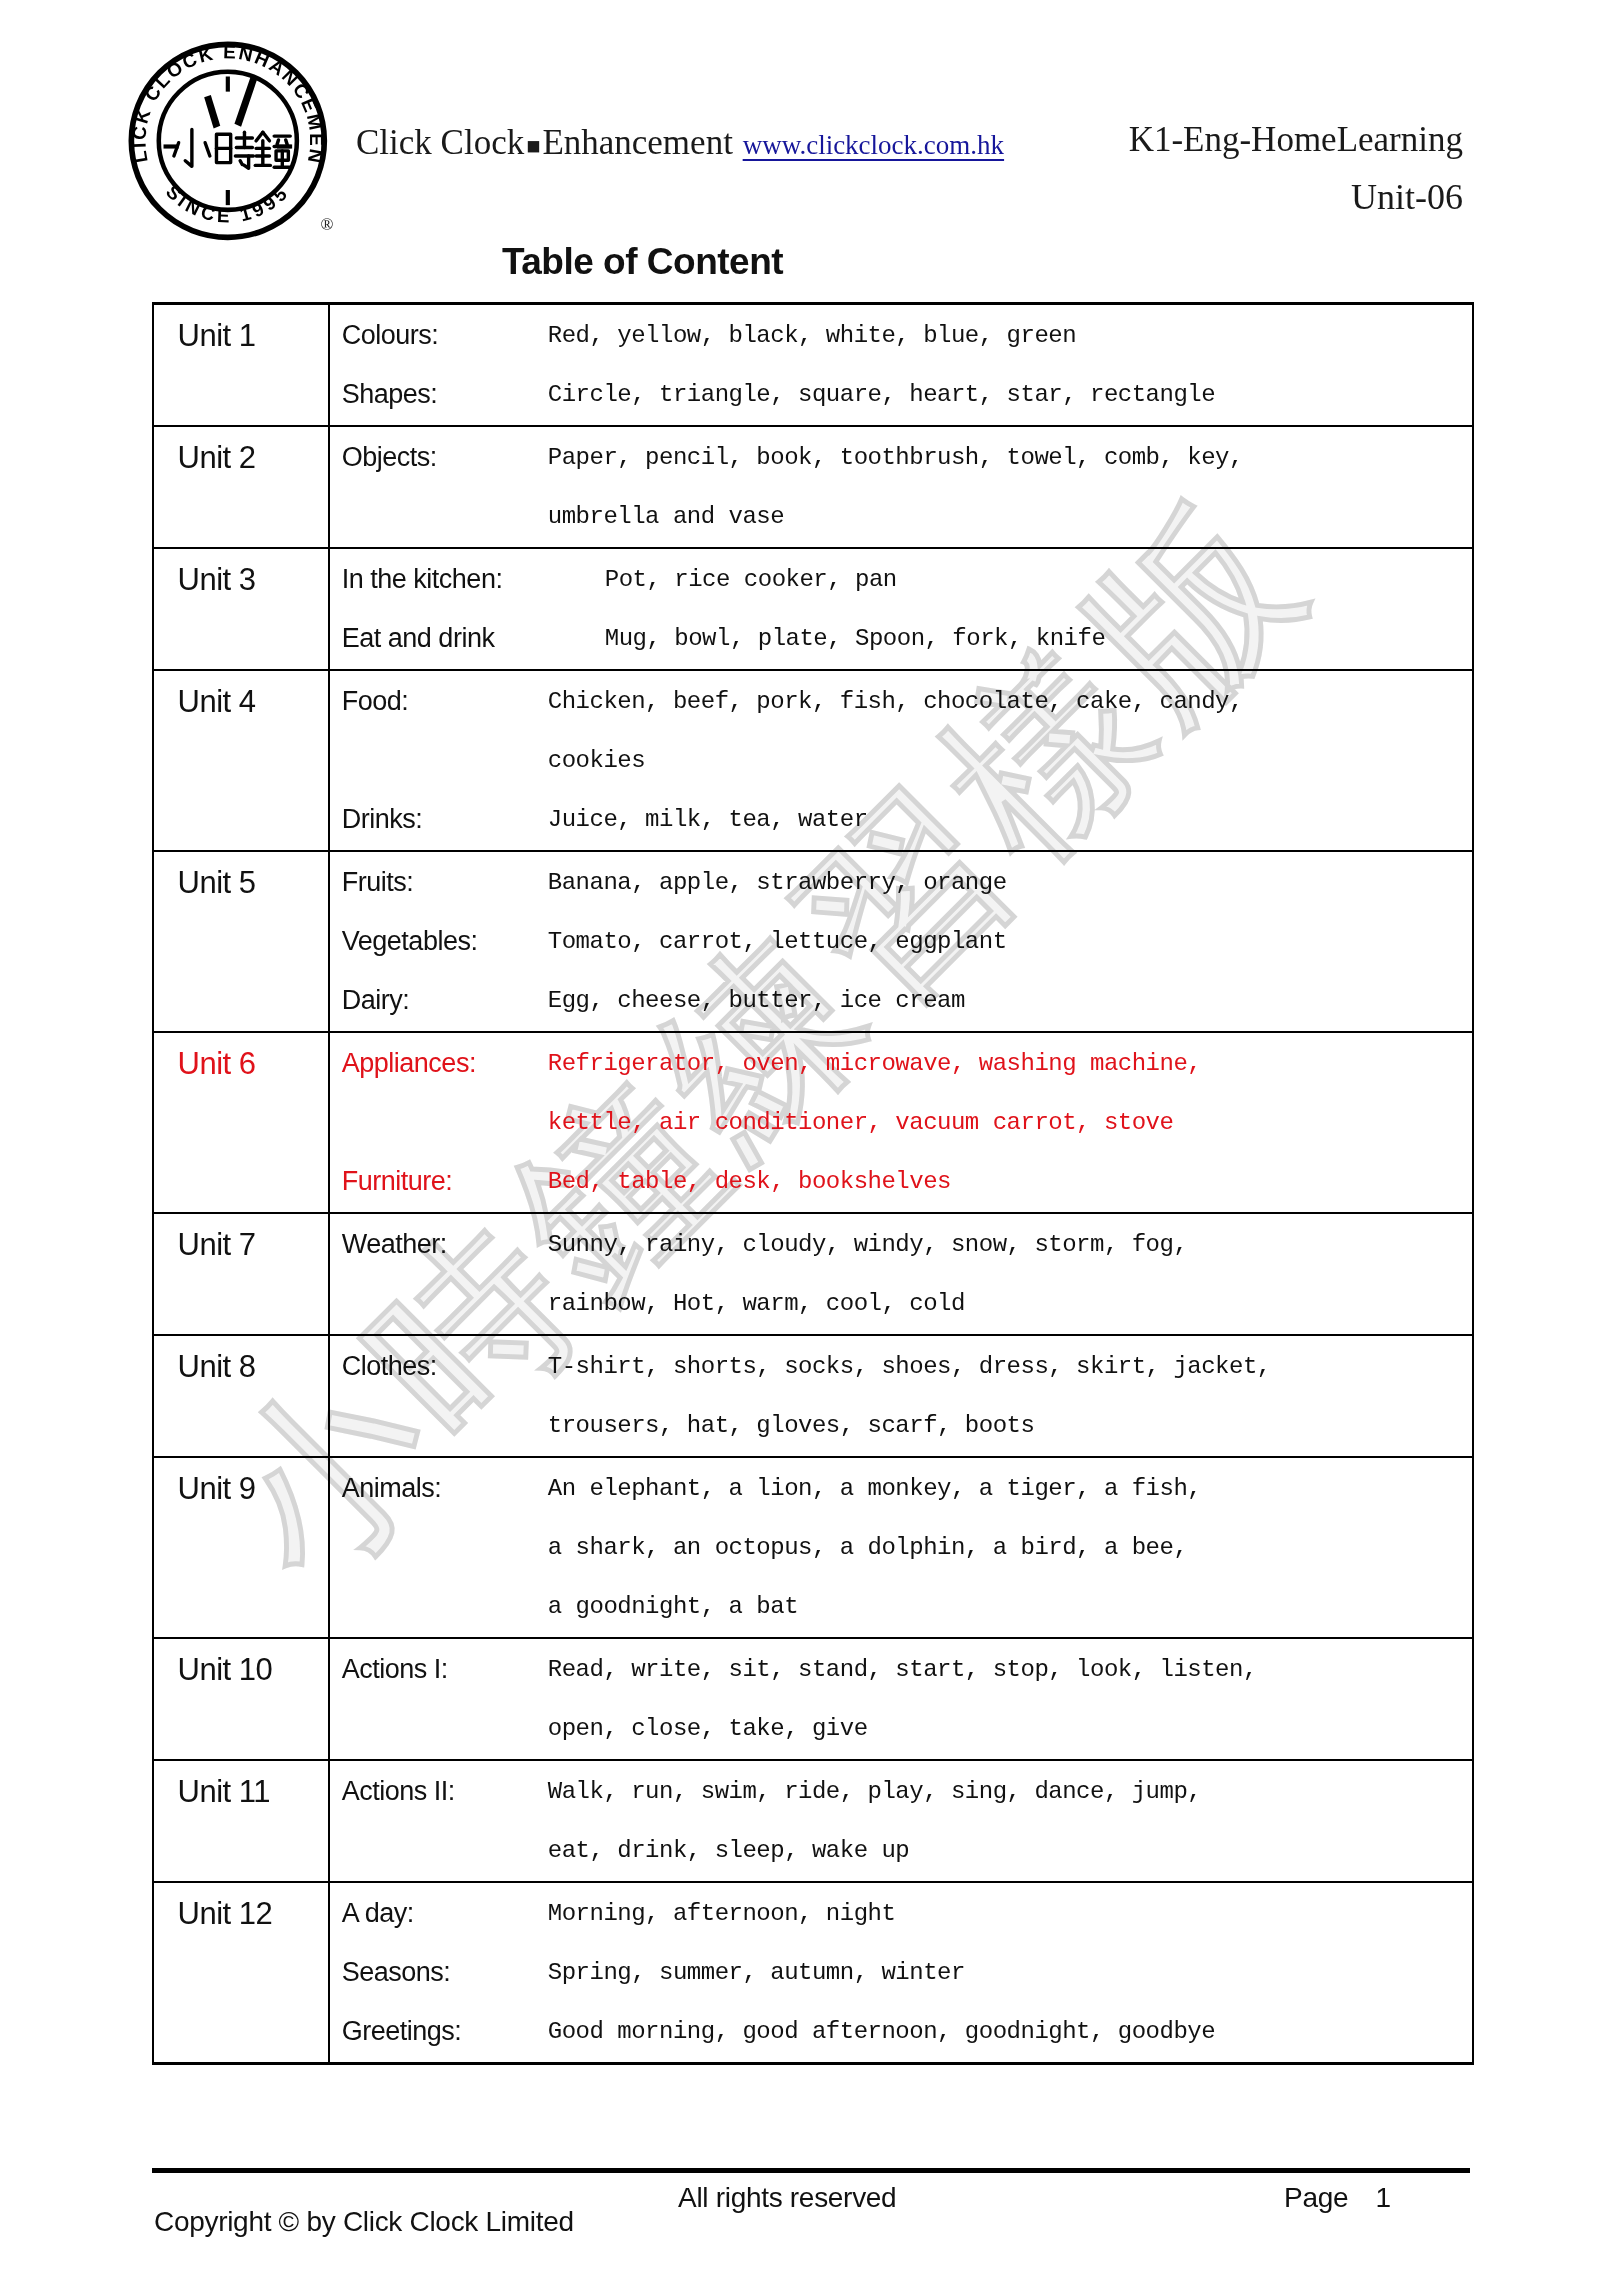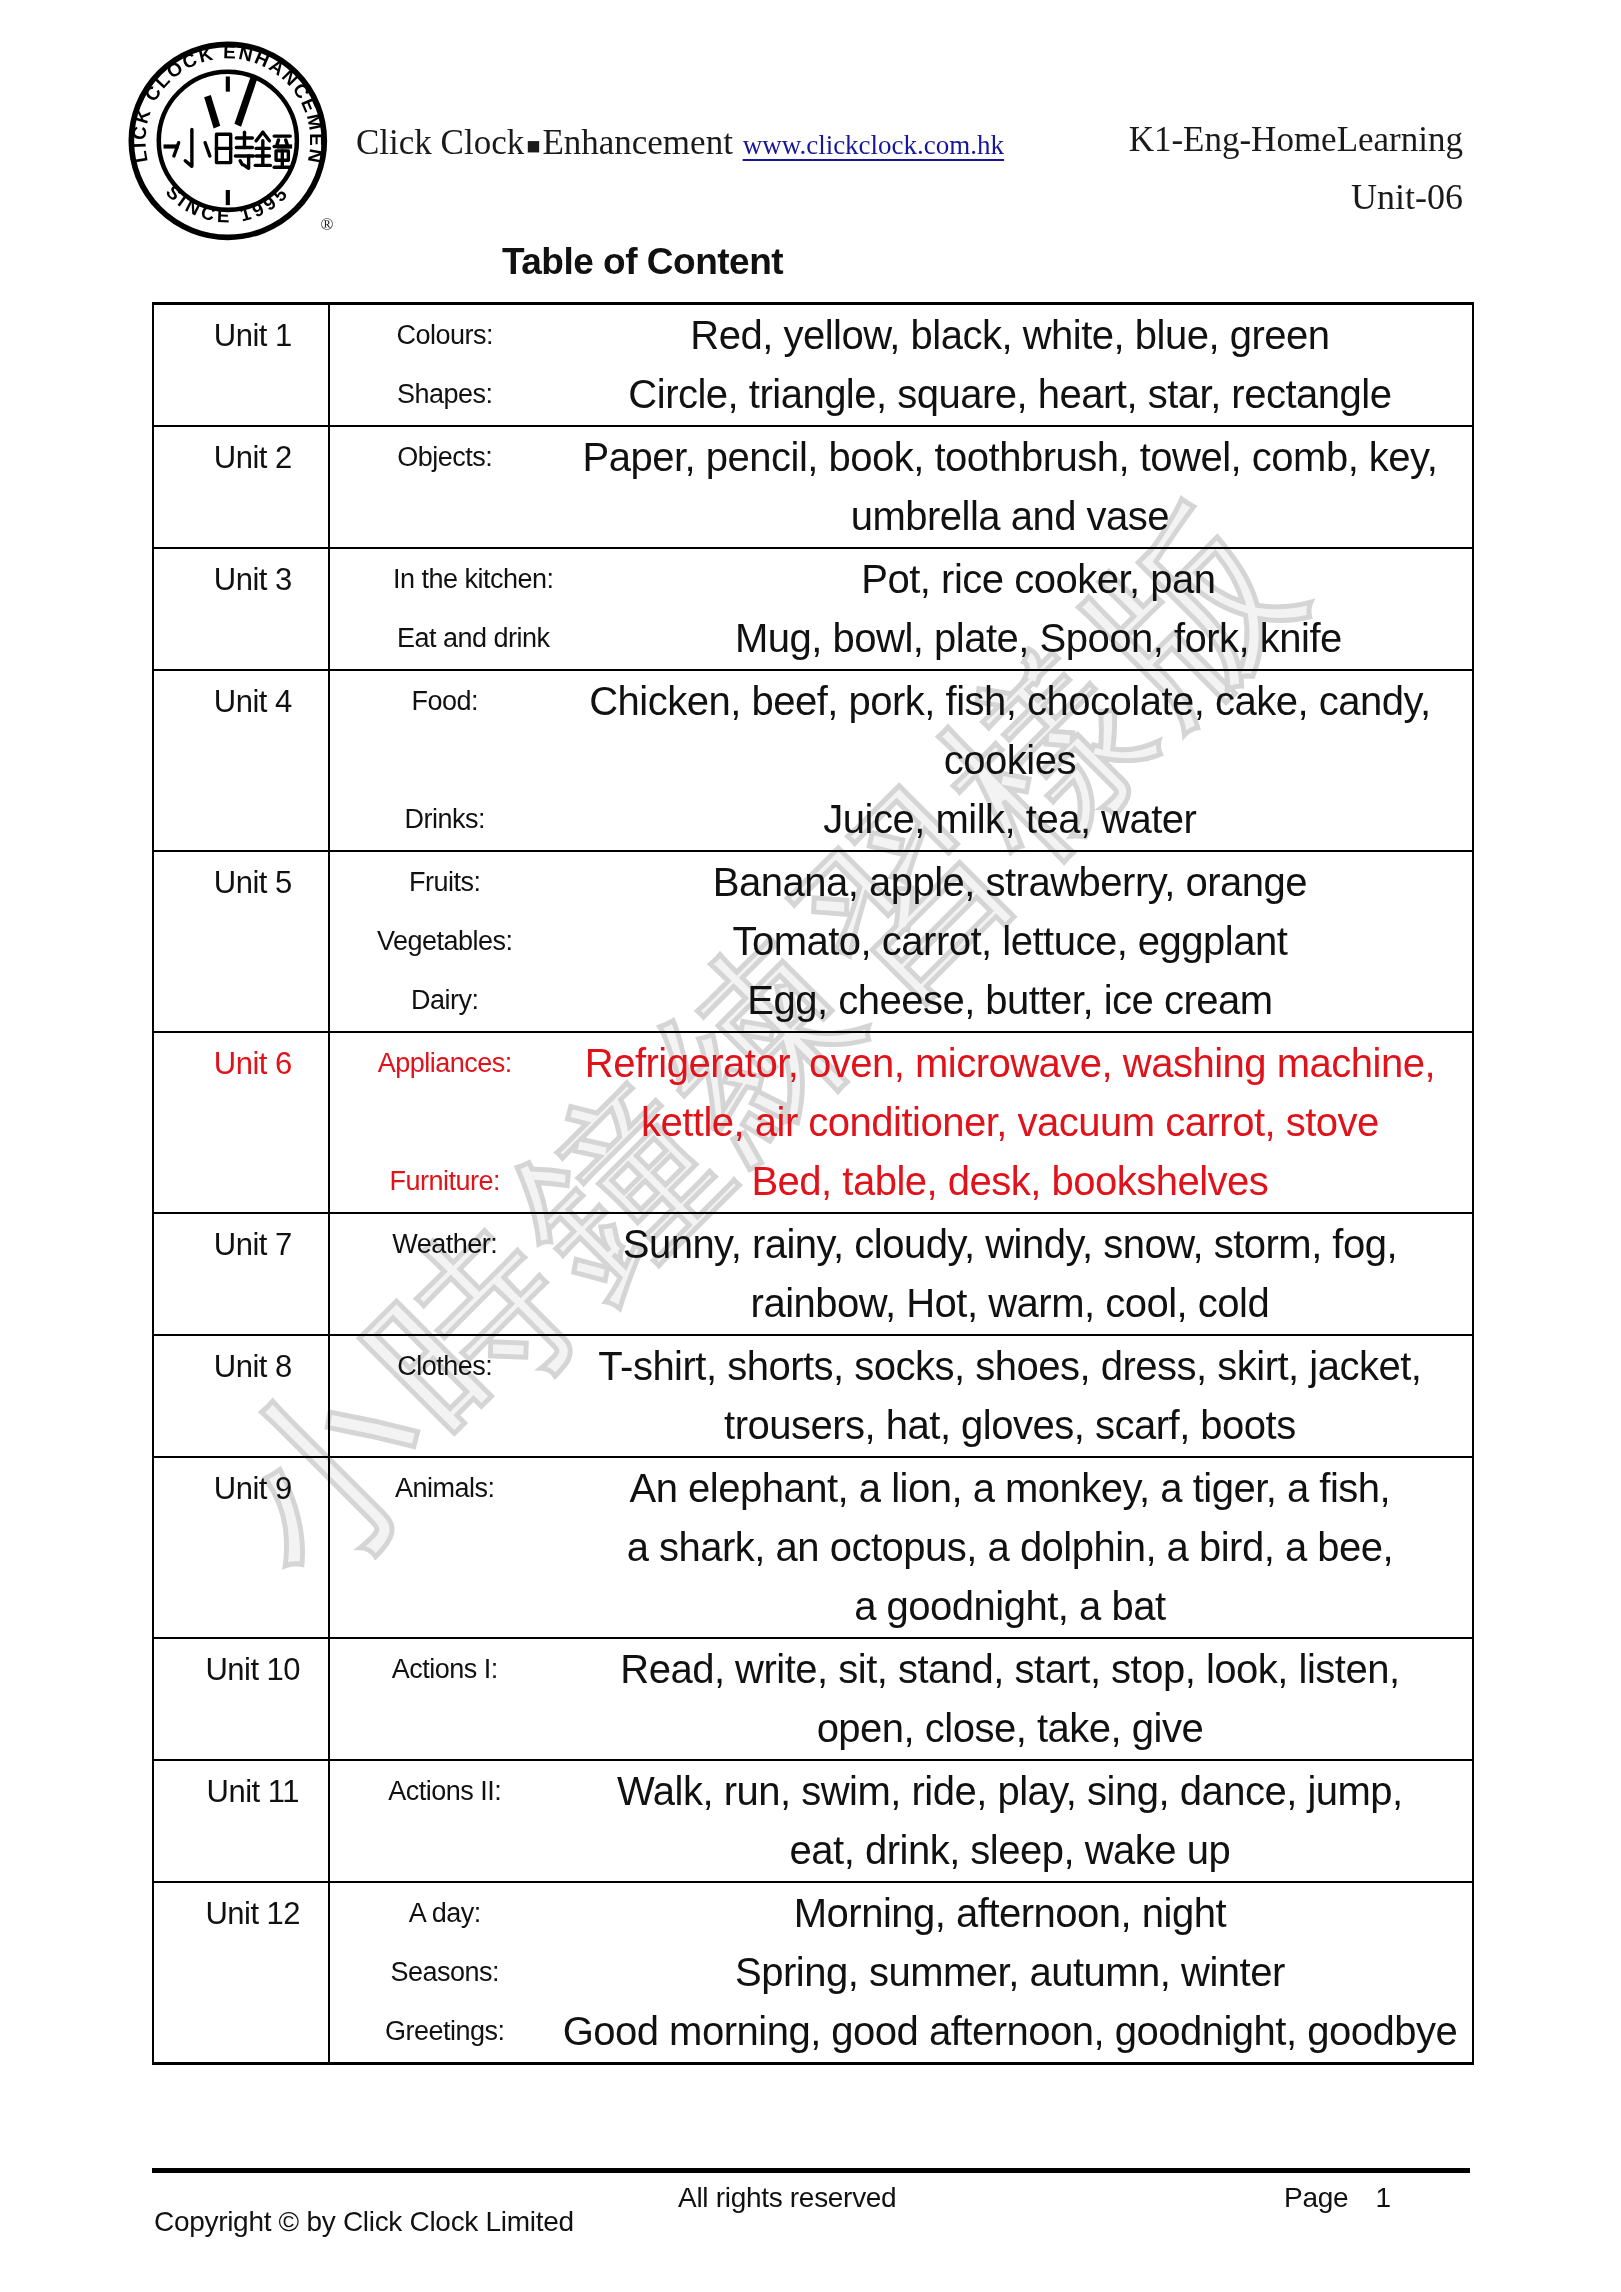--- a/index.html
+++ b/index.html
@@ -44,37 +44,37 @@
     transform:rotate(-45deg);transform-origin:center;
     font-size:192px;letter-spacing:11.8px;line-height:1;
     color:#f0f0f0;-webkit-text-stroke:4.9px #c7c7c7;
     opacity:.75;z-index:0;pointer-events:none;white-space:nowrap;
   }
 
   
   .toc-table{
     position:absolute;left:152px;top:302px;width:1318px;
     border:2.9px solid #000;border-top-width:3.9px;border-bottom-width:3.9px;
-    box-sizing:content-box;background:transparent;z-index:1;text-align:center;
+    box-sizing:content-box;background:transparent;z-index:1;
   }
   .trow{display:flex;border-top:2.9px solid #000;}
   .trow:first-child{border-top:none;}
   .ucell{
     flex:0 0 176px;width:176px;box-sizing:border-box;
     border-right:2.9px solid #000;
     padding:1px 0 1px 23.5px;font-size:31px;line-height:59px;letter-spacing:-0.5px;
   }
   .ccell{flex:1;padding:1px 0 1px 11.8px;box-sizing:border-box;}
   .entry{display:flex;}
   .elabel{
     flex:0 0 206px;width:206px;font-size:27px;line-height:59px;letter-spacing:-0.5px;
   }
   .trow:nth-child(3) .elabel{flex-basis:263px;width:263px;}
   .elines{flex:1;}
-  .elines>div{font-size:40px;line-height:59px;letter-spacing:-0.5px;white-space:nowrap;}
+  .elines>div{font-size:24px;line-height:59px;letter-spacing:-0.5px;white-space:nowrap;font-family:Liberation Mono, monospace;}
   .trow.red .ucell,.trow.red .elabel,.trow.red .elines>div{color:var(--accent-red,#e0121a);}
 
   
   .footer-rule{position:absolute;left:152px;top:2168px;width:1318px;height:4.9px;background:#000;}
   .footer-text{position:absolute;top:2182px;font-size:28px;letter-spacing:-0.3px;white-space:nowrap;}
   .footer-copyright{left:154px;margin-top:24px;}
   .footer-rights{left:678px;}
   .footer-page{left:1284px;}
   .footer-page .pgnum{margin-left:27.4px;}
 </style>

